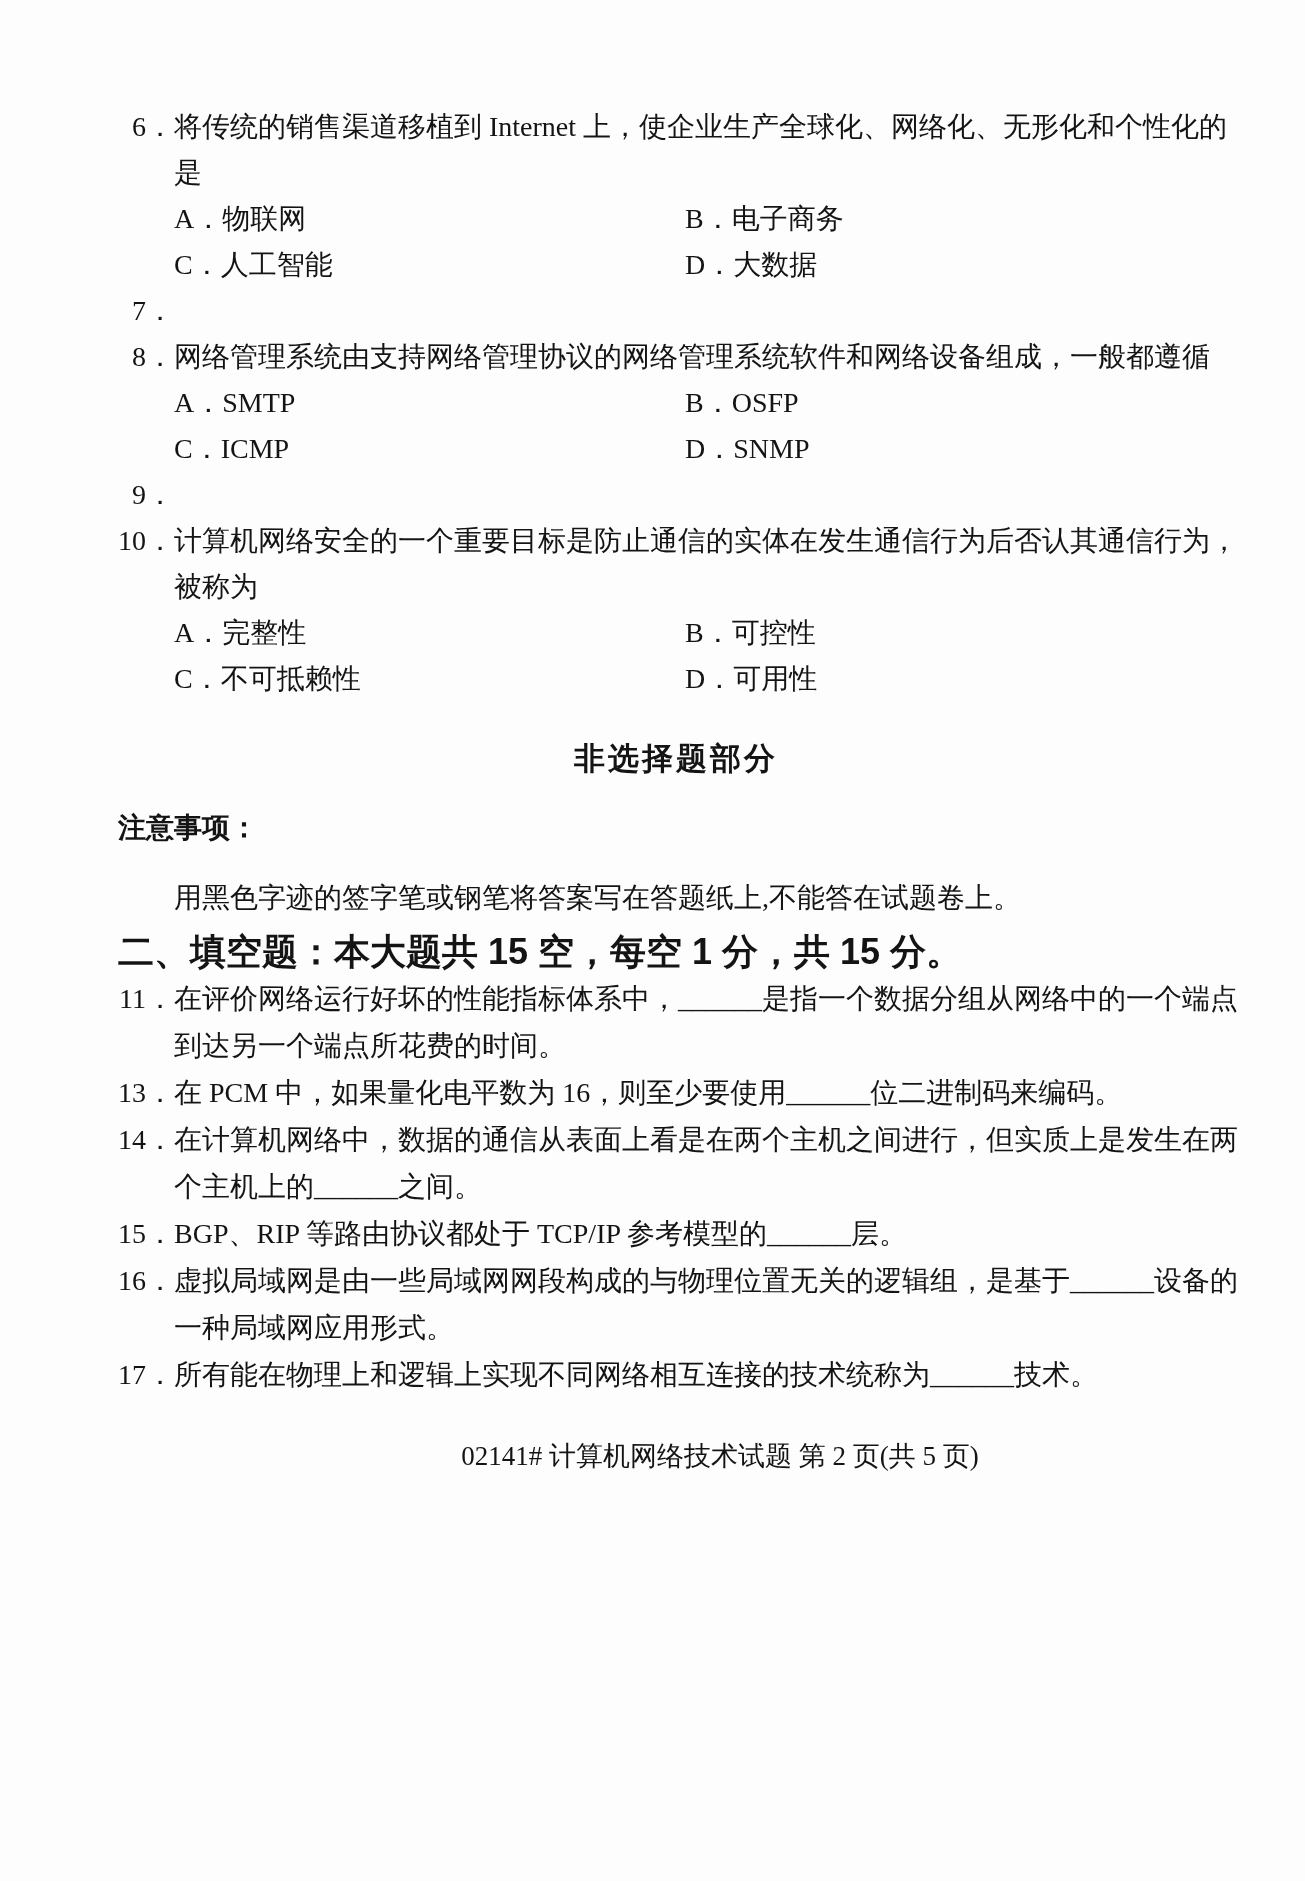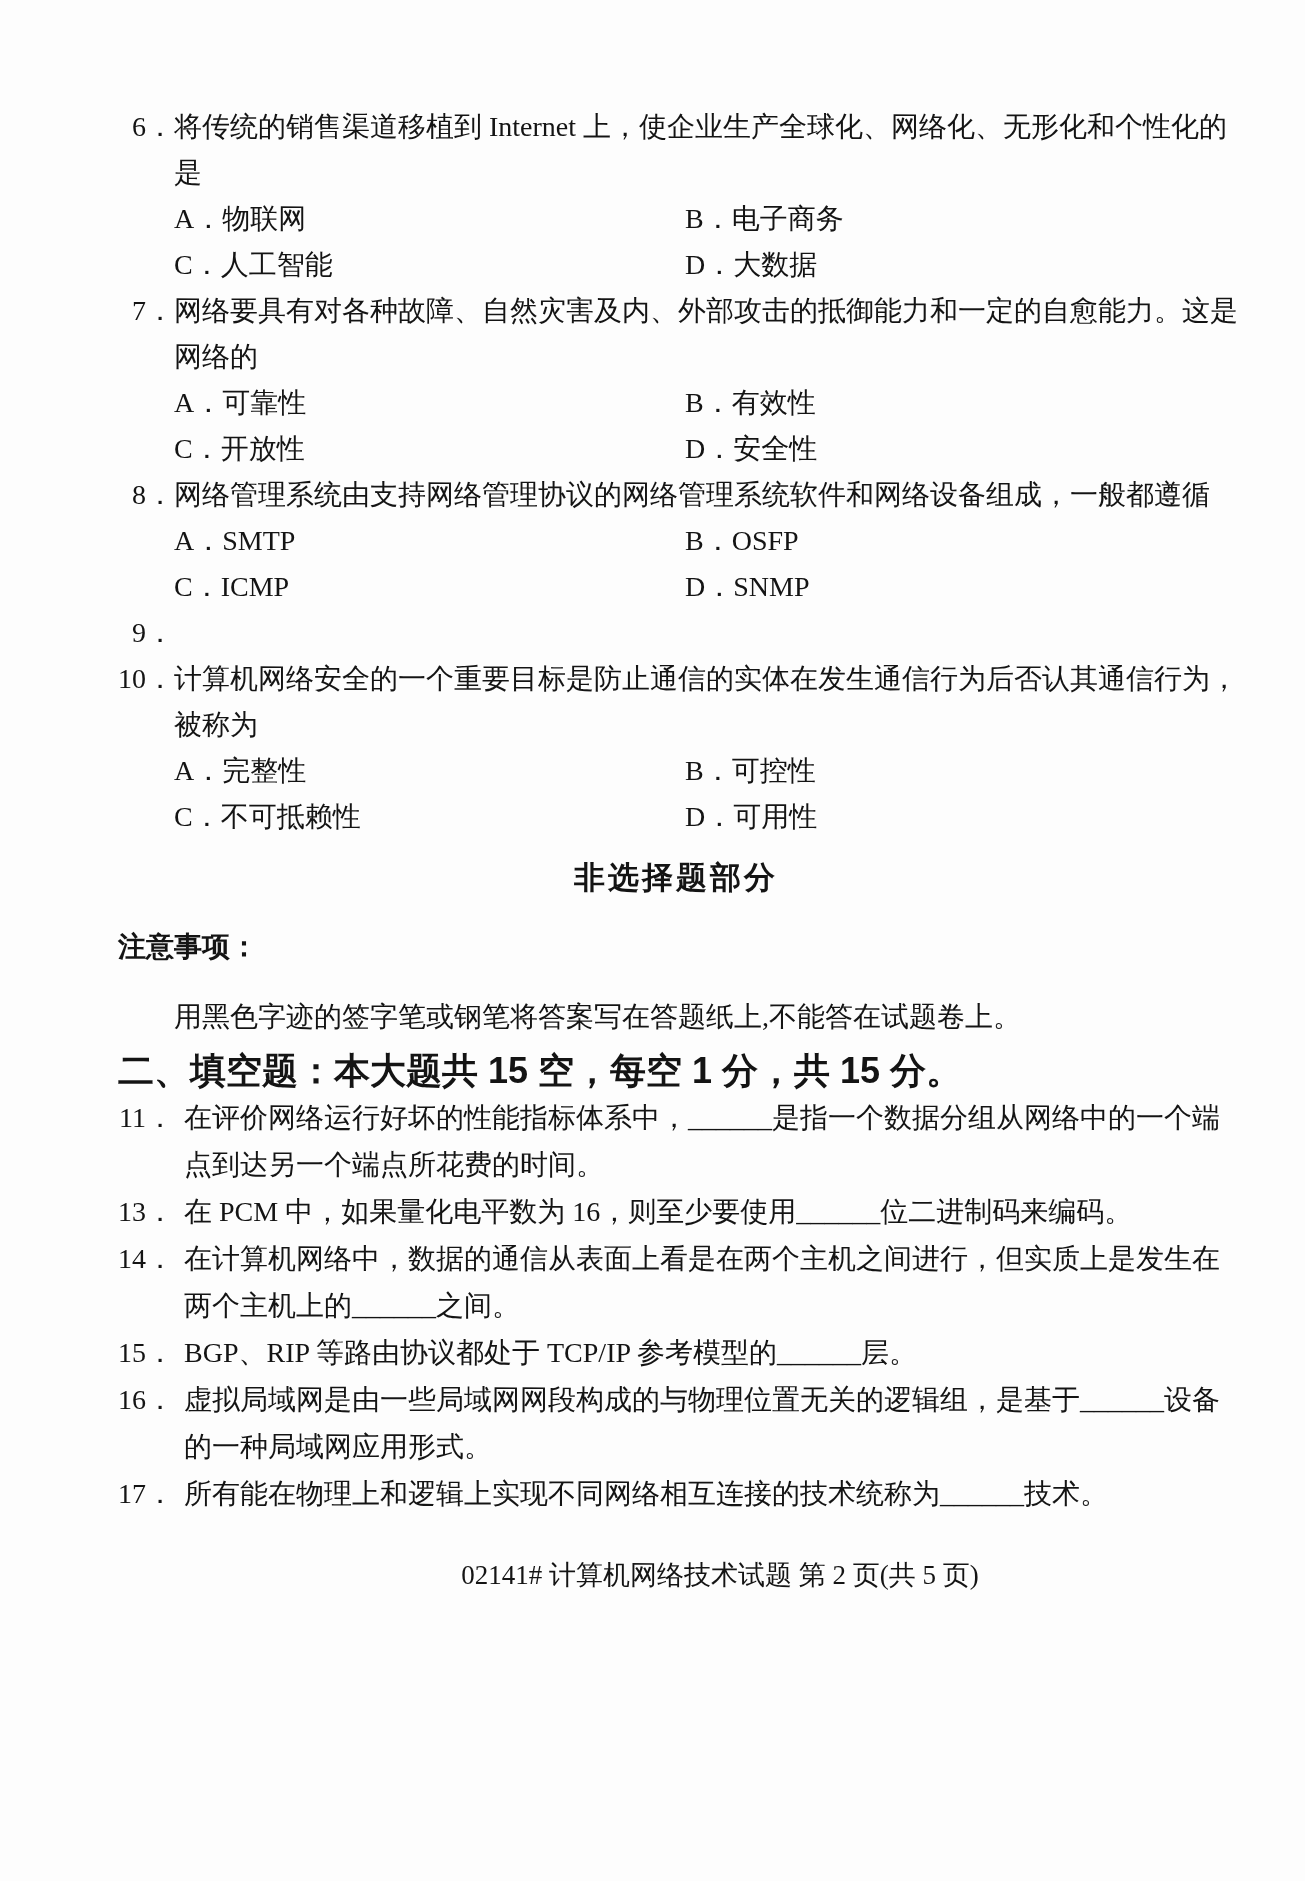--- a/index.html
+++ b/index.html
@@ -11,34 +11,34 @@
     color:#141414;
     font-family:"Liberation Serif","DejaVu Serif",serif;
     font-size:28px;
     overflow:hidden;
   }
   .content { padding:104px 65px 0 0; }
 
   
   .q { display:flex; align-items:flex-start; }
   .mc-section .q { line-height:46px; }
-  .fill-section .q { line-height:47px;gap:10px; }
+  .fill-section .q { line-height:47px; }
   .qnum {
     flex:0 0 174px;
     text-align:right;
     white-space:nowrap;
   }
   .qbody { flex:1 1 auto; min-width:0; }
 
   
   .opts { display:grid; grid-template-columns:511px 1fr; }
   .opt { white-space:nowrap; overflow:hidden; }
 
   .section-heading {
-    margin:14px 0 0 0;
+    margin:33px 0 0 0;
     position:relative; left:56px;
     text-align:center;
     font-family:"Liberation Sans","DejaVu Sans",sans-serif;
     font-weight:700;
     font-size:31px;
     line-height:48px;
     letter-spacing:3px;
   }
   .notice-title {
     margin:22px 0 0 118px;
@@ -82,29 +82,20 @@
             <div class="opt">A．物联网</div>
             <div class="opt">B．电子商务</div>
             <div class="opt">C．人工智能</div>
             <div class="opt">D．大数据</div>
           </div>
         </div>
       </div>
 
       <div class="q">
         <div class="qnum">7．</div>
-        <div class="qbody">
-          <div>网络要具有对各种故障、自然灾害及内、外部攻击的抵御能力和一定的自愈能力。这是网络的</div>
-          <div class="opts">
-            <div class="opt">A．可靠性</div>
-            <div class="opt">B．有效性</div>
-            <div class="opt">C．开放性</div>
-            <div class="opt">D．安全性</div>
-          </div>
-        </div>
       </div>
 
       <div class="q">
         <div class="qnum">8．</div>
         <div class="qbody">
           <div>网络管理系统由支持网络管理协议的网络管理系统软件和网络设备组成，一般都遵循</div>
           <div class="opts">
             <div class="opt">A．SMTP</div>
             <div class="opt">B．OSFP</div>
             <div class="opt">C．ICMP</div>

